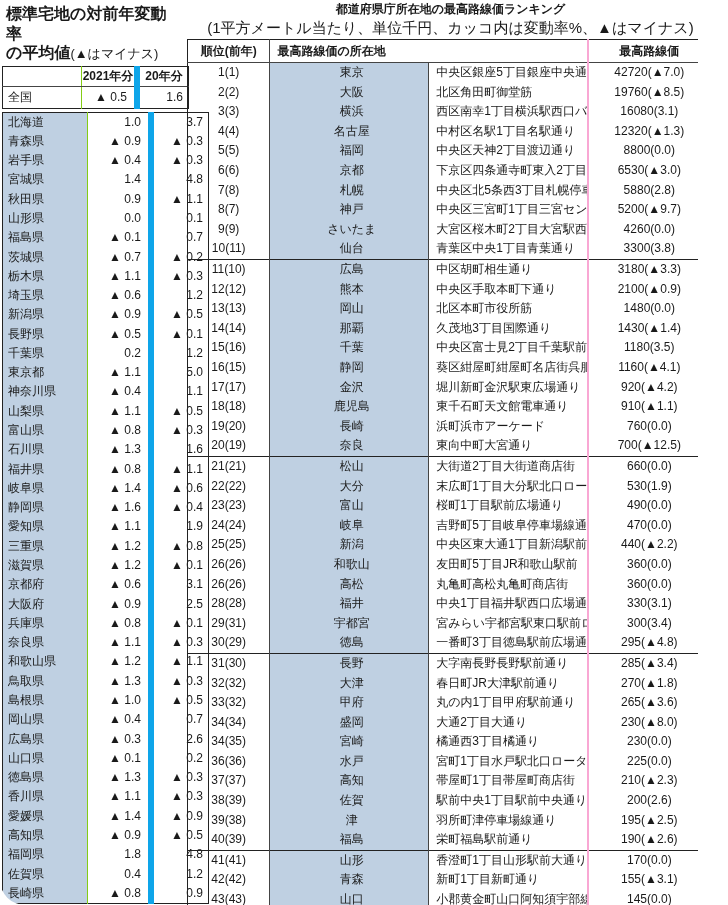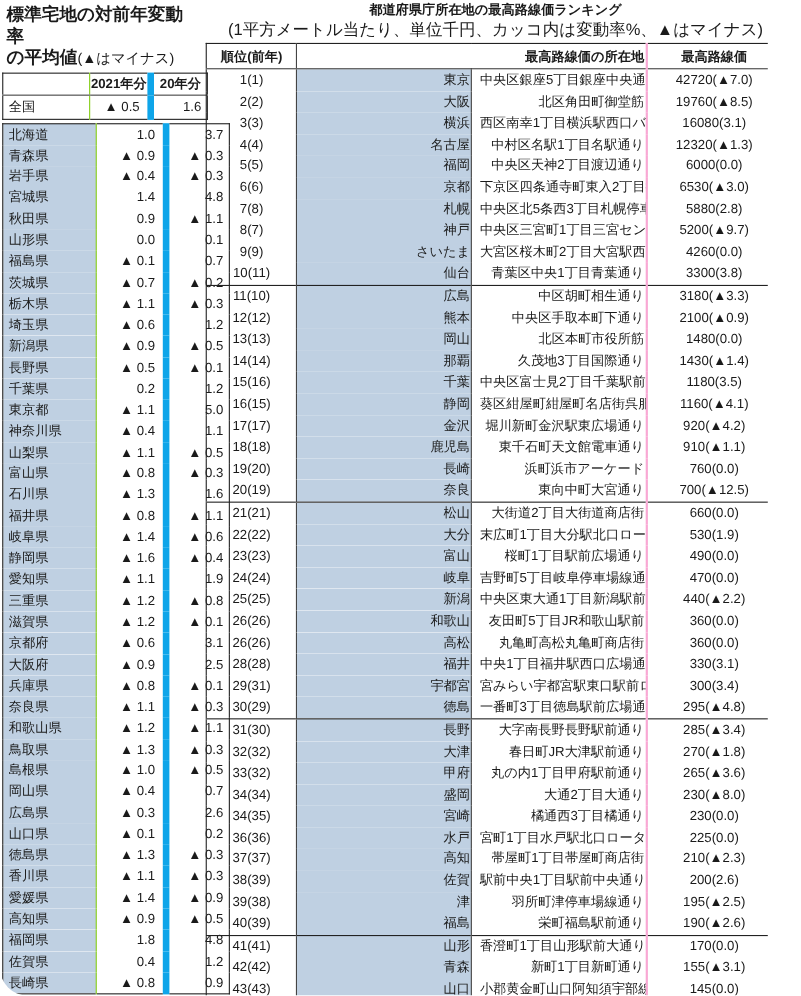--- a/index.html
+++ b/index.html
@@ -27,23 +27,23 @@
   .ltab.prefs .c-name{background:var(--hl,#bfd0e2);}
 
   
   .right-section{position:absolute;left:187px;top:0;width:527px;}
   .rtitle{margin:2px 0 0 0;font-size:12px;font-weight:bold;text-align:center;line-height:1.3;}
   .rsub{font-size:15px;line-height:1.3;text-align:center;margin:0 0 2px 0;}
   .rtab{width:527px;border:1.4px solid #222;}
   .rtab td{font-size:12px;overflow:hidden;white-space:nowrap;line-height:17.6px;}
   .rtab thead td{font-weight:bold;text-align:center;border-bottom:1px solid #444;line-height:20px;}
   .rtab .c-rank{width:70px;text-align:center;}
-  .rtab .c-city{width:74px;text-align:right;padding-left:6px;border-left:1px solid #444;}
+  .rtab .c-city{width:74px;text-align:center;padding-left:6px;border-left:1px solid #444;}
   .rtab tbody .c-city{background:var(--hl,#bfd0e2);}
-  .rtab .c-addr{width:272px;text-align:right;padding-left:7px;border-left:1px solid #444;}
+  .rtab .c-addr{width:272px;text-align:left;padding-left:7px;border-left:1px solid #444;}
   .rtab .c-price{width:105px;text-align:center;padding-right:4px;border-left:2px solid #f9a8d4;}
   .rtab tbody tr.group-start td{border-top:1.2px solid #222;}
 </style>
 </head>
 <body>
 
 <div class="page">
 
   <section class="left-section">
     <h2 class="ltitle"><span>標準宅地の対前年変動率</span><br><span>の平均値</span><span class="note">(▲はマイナス)</span></h2>
@@ -307,21 +307,21 @@
           <tr>
             <td class="c-rank">4(4)</td>
             <td class="c-city">名古屋</td>
             <td class="c-addr">中村区名駅1丁目名駅通り</td>
             <td class="c-price">12320(▲1.3)</td>
           </tr>
           <tr>
             <td class="c-rank">5(5)</td>
             <td class="c-city">福岡</td>
             <td class="c-addr">中央区天神2丁目渡辺通り</td>
-            <td class="c-price">6000(0.0)</td>
+            <td class="c-price">8800(0.0)</td>
           </tr>
           <tr>
             <td class="c-rank">6(6)</td>
             <td class="c-city">京都</td>
             <td class="c-addr">下京区四条通寺町東入2丁目御旅町四条通</td>
             <td class="c-price">6530(▲3.0)</td>
           </tr>
           <tr>
             <td class="c-rank">7(8)</td>
             <td class="c-city">札幌</td>

